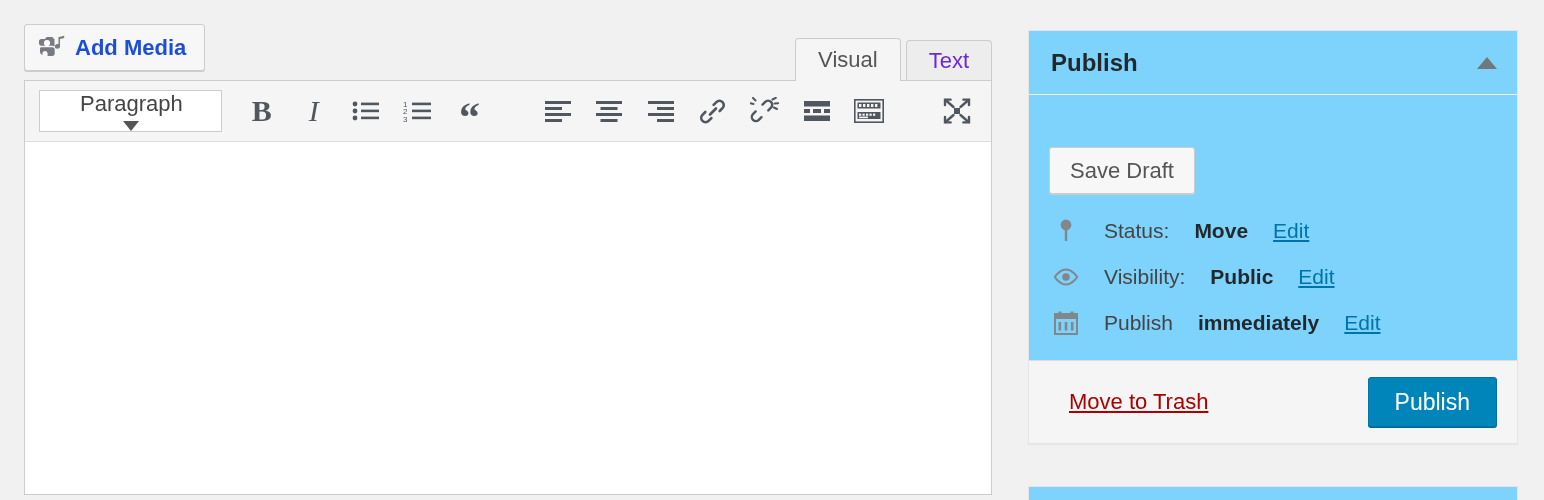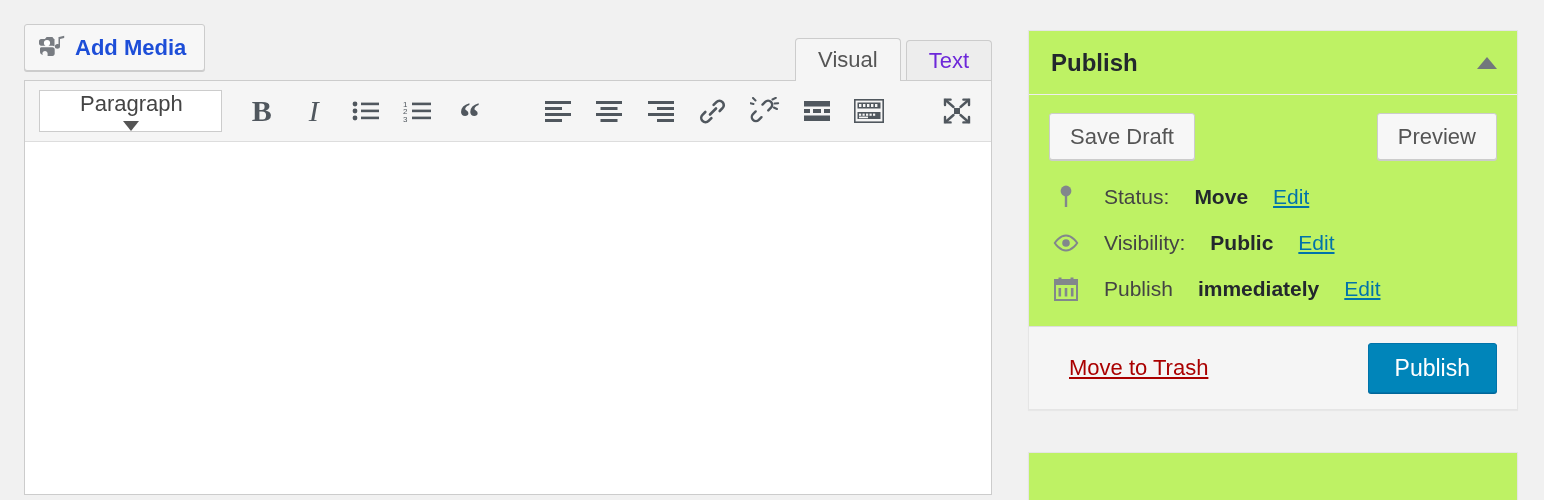--- a/index.html
+++ b/index.html
@@ -118,21 +118,21 @@
     height: 352px;
     background: #fff;
   }
 
   
   .sidebar {
     position: absolute; left: 1028px; top: 30px;
     width: 490px;
   }
   .metabox {
-    background: #bef264;
+    background: #7dd3fc;
     border: 1px solid #e5e5e5;
     box-shadow: 0 1px 1px rgba(0,0,0,.04);
   }
   .mb-header {
     display: flex; align-items: center; justify-content: space-between;
     height: 64px;
     padding: 0 20px 0 22px;
     border-bottom: 1px solid #eee;
   }
   .mb-title { font-size: 24px; font-weight: bold; color: #23282d; }
@@ -150,20 +150,21 @@
   }
   .sec-btn {
     height: 47px; padding: 0 20px;
     background: #f7f7f7;
     border: 1px solid #ccc;
     border-radius: 3px;
     box-shadow: 0 1px 0 #ccc;
     font-size: 22px; color: #555;
     cursor: pointer;
     font-family: "Liberation Sans", sans-serif;
+    margin-top: 34px;
   }
   .info-row {
     display: flex; align-items: center;
     gap: 25px;
     padding: 11px 0 11px 4px;
     font-size: 21px; color: #444;
   }
   .info-row .ico {
     width: 26px; display: flex; justify-content: center; align-items: center;
     color: #82878c;
@@ -377,21 +378,20 @@
 
       <div class="mb-header">
         <span class="mb-title">Publish</span>
         <span class="toggle-arrow"></span>
       </div>
 
       <div class="mb-body">
 
         <div class="btn-row">
           <button class="sec-btn">Save Draft</button>
-          <button class="sec-btn">Preview</button>
         </div>
 
         <div class="info-row">
           <span class="ico">
             <svg width="16" height="24" viewBox="0 0 16 24">
               <circle cx="8" cy="6" r="5.4" fill="#82878c"></circle>
               <rect x="6.8" y="10" width="2.4" height="12" fill="#82878c"></rect>
             </svg>
           </span>
           <span>Status: </span>

